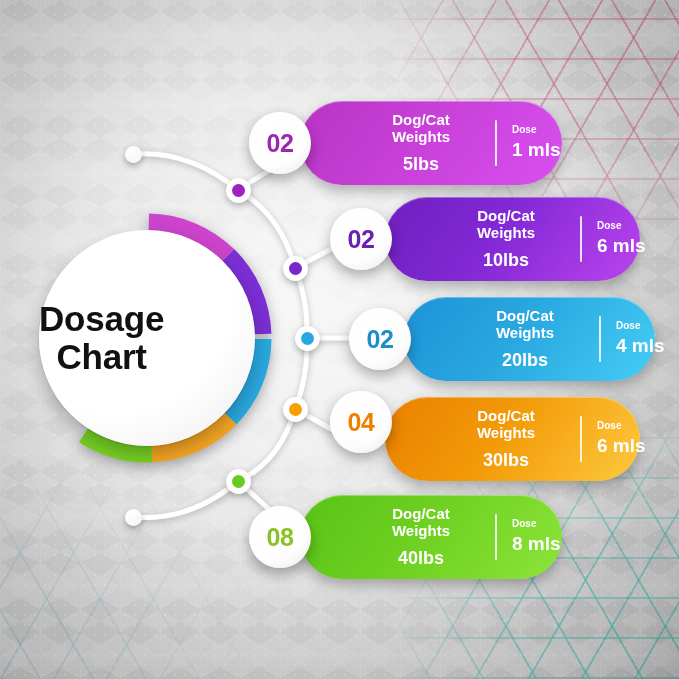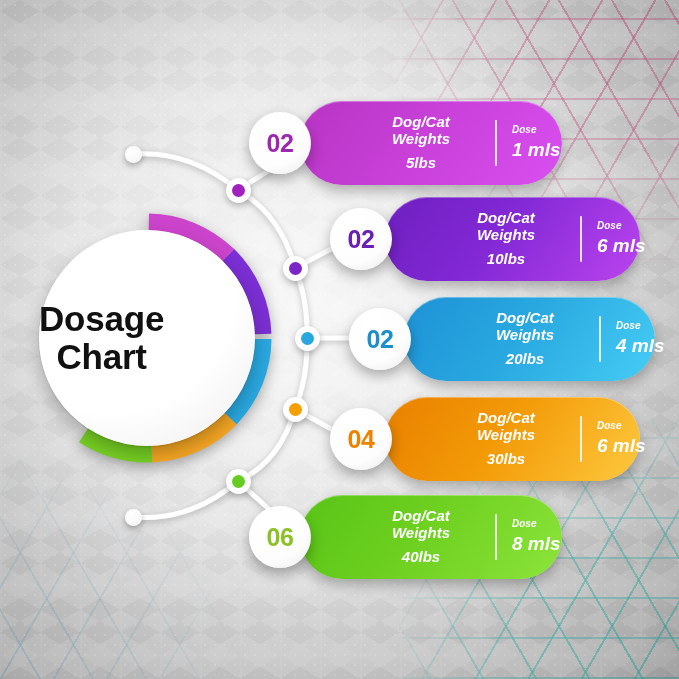--- a/index.html
+++ b/index.html
@@ -78,37 +78,37 @@
     background:radial-gradient(circle at 34% 28%, #ffffff 0%, #ffffff 58%, #f2f2f2 86%, #e6e6e6 100%);
     box-shadow:0 8px 18px rgba(0,0,0,.26), 0 1px 2px rgba(0,0,0,.12);
     display:flex;align-items:center;
   }
   #hub .hub-title{
     font-size:35px;font-weight:bold;color:#111111;line-height:1.08;
     text-align:center;letter-spacing:-.2px;white-space:pre-line;
   }
 
   
-  .row{position:absolute;height:89px;font-style:italic;}
+  .row{position:absolute;height:89px;}
   .pill{
     position:absolute;left:0;top:0;height:84px;width:100%;
     border-radius:42px;
     box-shadow:0 6px 13px rgba(0,0,0,.27), inset 0 1px 0 rgba(255,255,255,.32);
     display:flex;align-items:center;
   }
   .pill-inner{
     display:flex;align-items:center;width:100%;
     padding-left:62px;box-sizing:border-box;
   }
   .col-weights{
     flex:0 0 auto;min-width:118px;text-align:center;color:#ffffff;
     font-weight:bold;line-height:1.12;
   }
   .col-weights .lbl{font-size:15px;display:block;}
-  .col-weights .val{font-size:15px;display:block;margin-top:8px;font-weight:bold;}
+  .col-weights .val{font-size:18px;display:block;margin-top:8px;font-weight:bold;}
   .divider{
     width:2px;height:46px;margin:0 15px;border-radius:2px;
     background:rgba(255,255,255,.85);flex:0 0 auto;
   }
   .col-dose{
     flex:0 0 auto;min-width:72px;color:#ffffff;font-weight:bold;line-height:1.2;
     text-align:left;
   }
   .col-dose .lbl{font-size:10px;display:block;}
   .col-dose .val{font-size:19px;display:block;margin-top:3px;}
@@ -267,37 +267,37 @@
           <span class="val">30lbs</span>
         </div>
         <div class="divider"></div>
         <div class="col-dose">
           <span class="lbl">Dose</span>
           <span class="val">6 mls</span>
         </div>
       </div>
     </div>
   </div>
-  <div class="badge" style="left:330px;top:408px;color:#ef8100;">
+  <div class="badge" style="left:330px;top:391px;color:#ef8100;">
     <span>04</span>
   </div>
 
   <div class="row" style="left:300px;top:495px;width:262px;">
     <div class="pill" style="background:linear-gradient(125deg,#58c417 0%,#6ed020 45%,#8ce43a 100%);">
       <div class="pill-inner">
         <div class="col-weights">
           <span class="lbl">Dog/Cat</span>
           <span class="lbl">Weights</span>
           <span class="val">40lbs</span>
         </div>
         <div class="divider"></div>
         <div class="col-dose">
           <span class="lbl">Dose</span>
           <span class="val">8 mls</span>
         </div>
       </div>
     </div>
   </div>
   <div class="badge" style="left:249px;top:506px;color:#8cc126;">
-    <span>06</span>
+    <span>08</span>
   </div>
 
 </div>
 
 </body></html>

